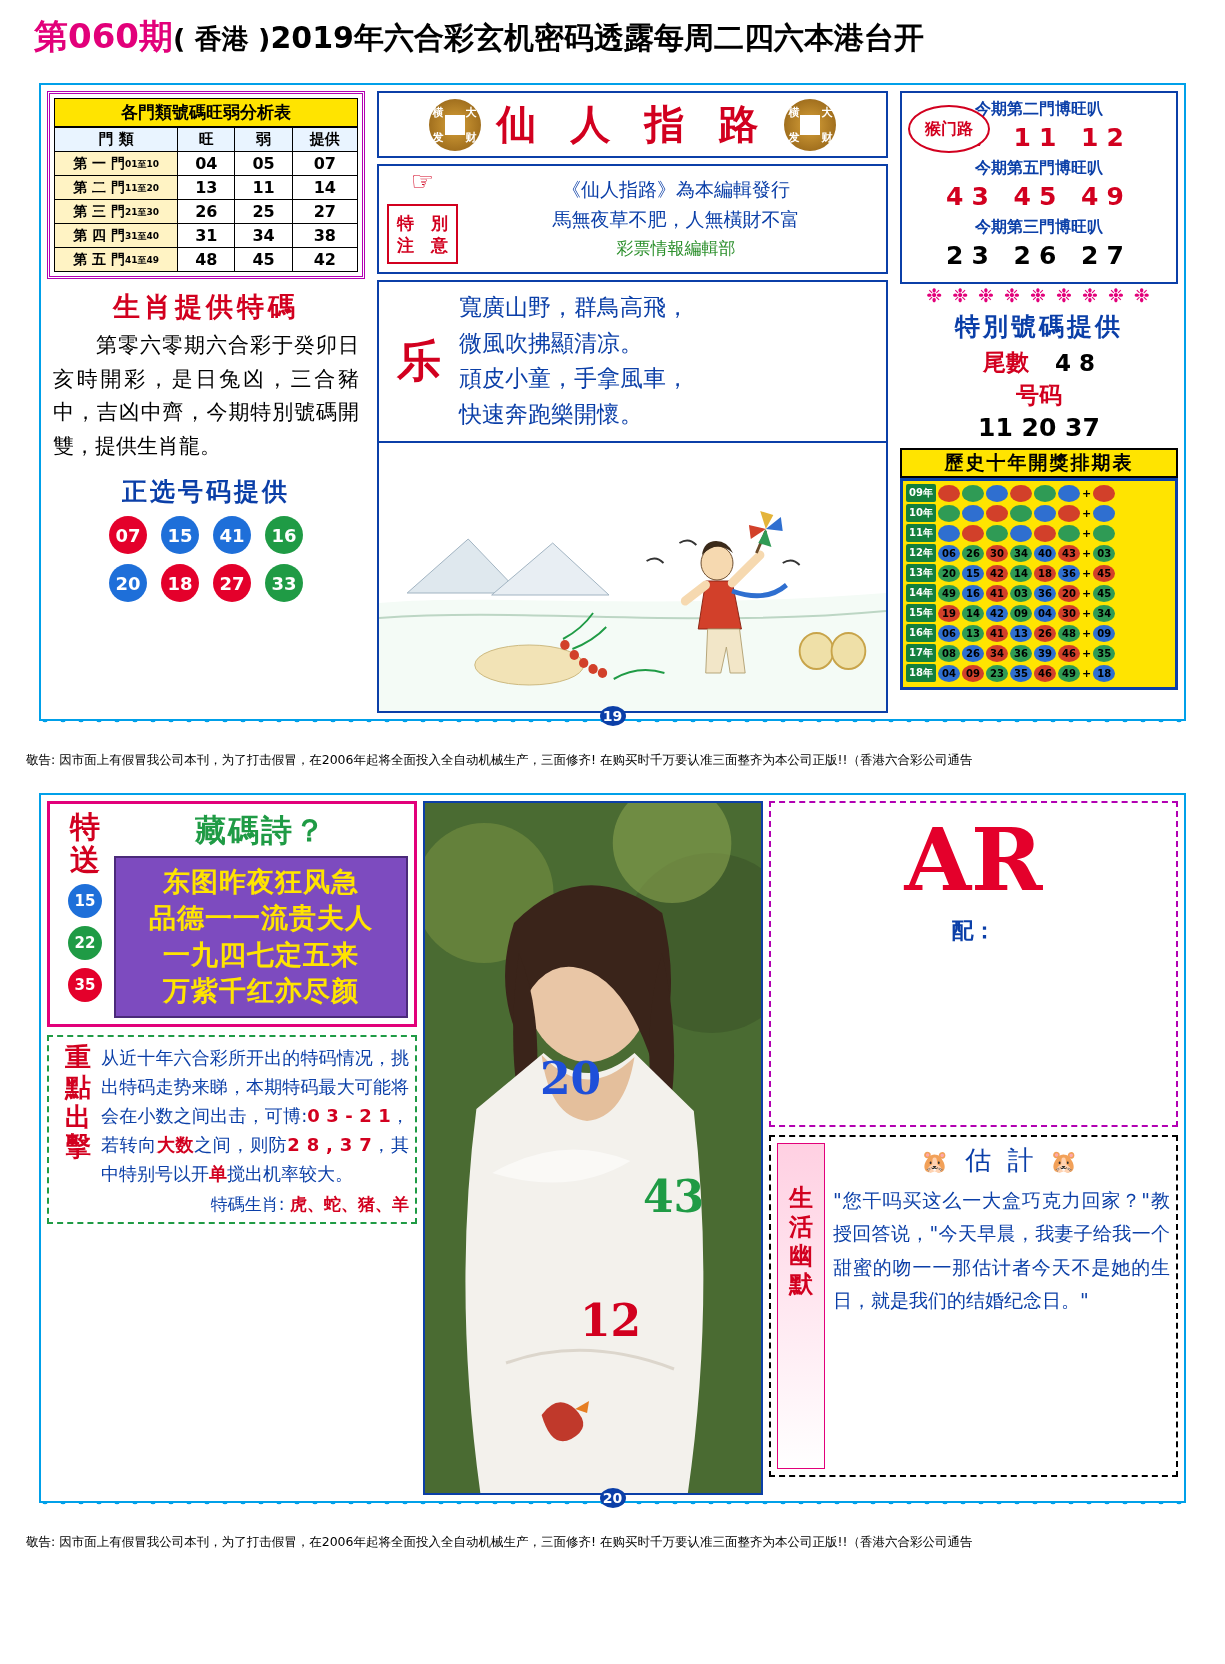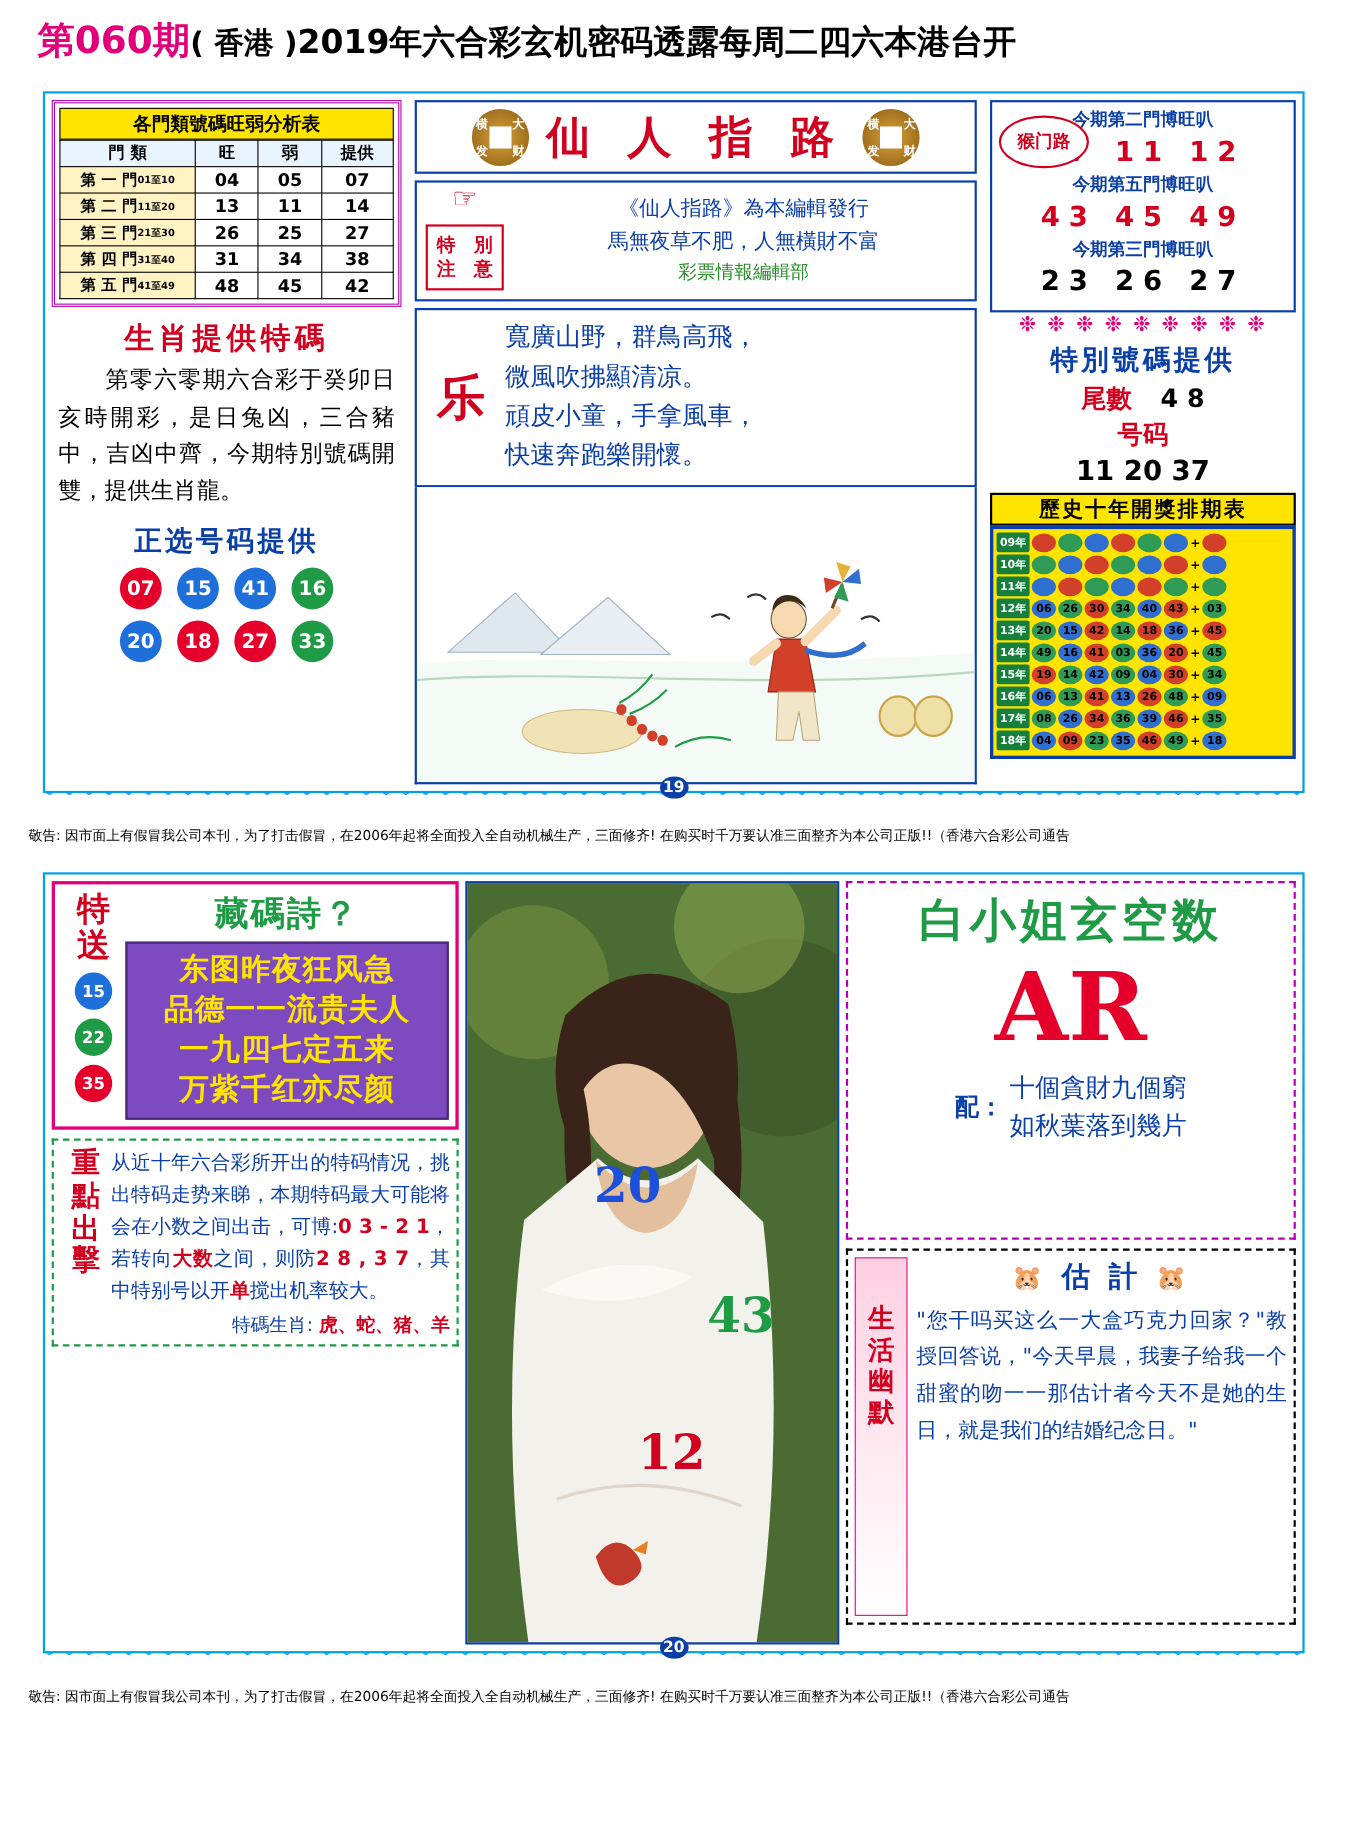--- a/index.html
+++ b/index.html
@@ -131,21 +131,21 @@
   .bai-title{font-size:42px;font-weight:bold;color:#1f9b45;letter-spacing:4px;font-family:"DejaVu Serif","Liberation Serif",serif;}
   .bai-sign{color:#e4002b;font-size:86px;font-weight:bold;font-family:"DejaVu Serif","Liberation Serif",serif;}
   .bai-foot{display:flex;align-items:center;justify-content:center;gap:6px;margin-top:6px;}
   .bai-foot .pei{color:#0b3fa8;font-size:22px;font-weight:bold;}
   .bai-foot .lines div{color:#0b3fa8;font-size:23px;line-height:1.5;font-family:"DejaVu Serif","Liberation Serif",serif;}
 
   .guji{border:2px dashed #000;margin-top:8px;display:flex;padding:6px;background:#fff;height:342px;box-sizing:border-box;}
   .guji-tag{width:46px;background:linear-gradient(#ffd0e2,#ffffff);border:1px solid #e2007a;text-align:center;
             color:#d2001f;font-size:24px;font-weight:bold;line-height:1.2;padding-top:40px;}
   .guji-main{flex:1;padding-left:8px;}
-  .guji-title{text-align:center;color:#0b3fa8;font-size:26px;font-weight:bold;letter-spacing:4px;}
+  .guji-title{text-align:center;color:#0b3fa8;font-size:26px;font-weight:normal;letter-spacing:4px;}
   .guji-body{font-size:19px;line-height:1.75;color:#0b3fa8;text-align:justify;margin-top:6px;}
   .bat{color:#7d4bbf;font-size:22px;}
 </style>
 </head>
 <body>
 
 <div class="page">
 
   <div class="header">
     <span class="issue">第060期</span><span class="paren">( 香港 )</span><span>2019年六合彩玄机密码透露每周二四六本港台开</span>
@@ -521,28 +521,23 @@
               </g>
             </svg>
             <span class="pn" style="left:115px;top:250px;color:#1e4fd9;font-size:44px;">20</span>
             <span class="pn" style="left:218px;top:368px;color:#1f9b45;font-size:44px;">43</span>
             <span class="pn" style="left:155px;top:492px;color:#d2001f;font-size:44px;">12</span>
           </div>
         </div>
 
         <div class="p2-right">
           <div class="bai">
-            <div class="bai-title">白小姐玄空数</div>
             <div class="bai-sign">AR</div>
             <div class="bai-foot">
               <span class="pei">配：</span>
-              <span class="lines">
-                <div>十個貪財九個窮</div>
-                <div>如秋葉落到幾片</div>
-              </span>
             </div>
           </div>
 
           <div class="guji">
             <div class="guji-tag">生<br>活<br>幽<br>默</div>
             <div class="guji-main">
               <div class="guji-title">
                 <span class="bat">🐹</span>
                 <span>估 計</span>
                 <span class="bat">🐹</span>

